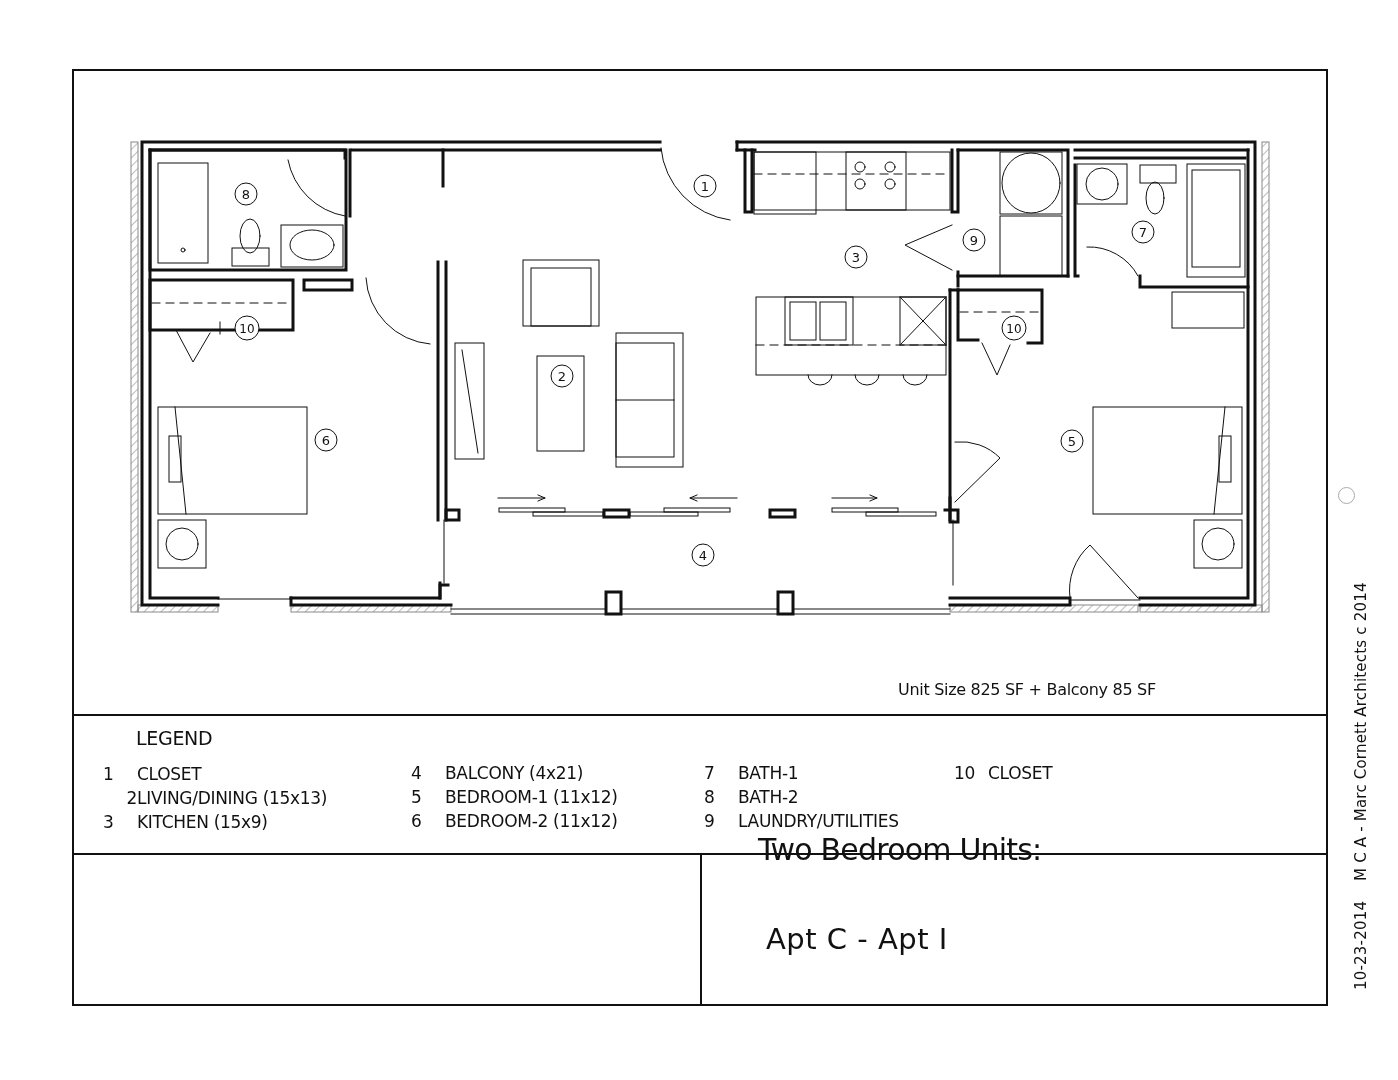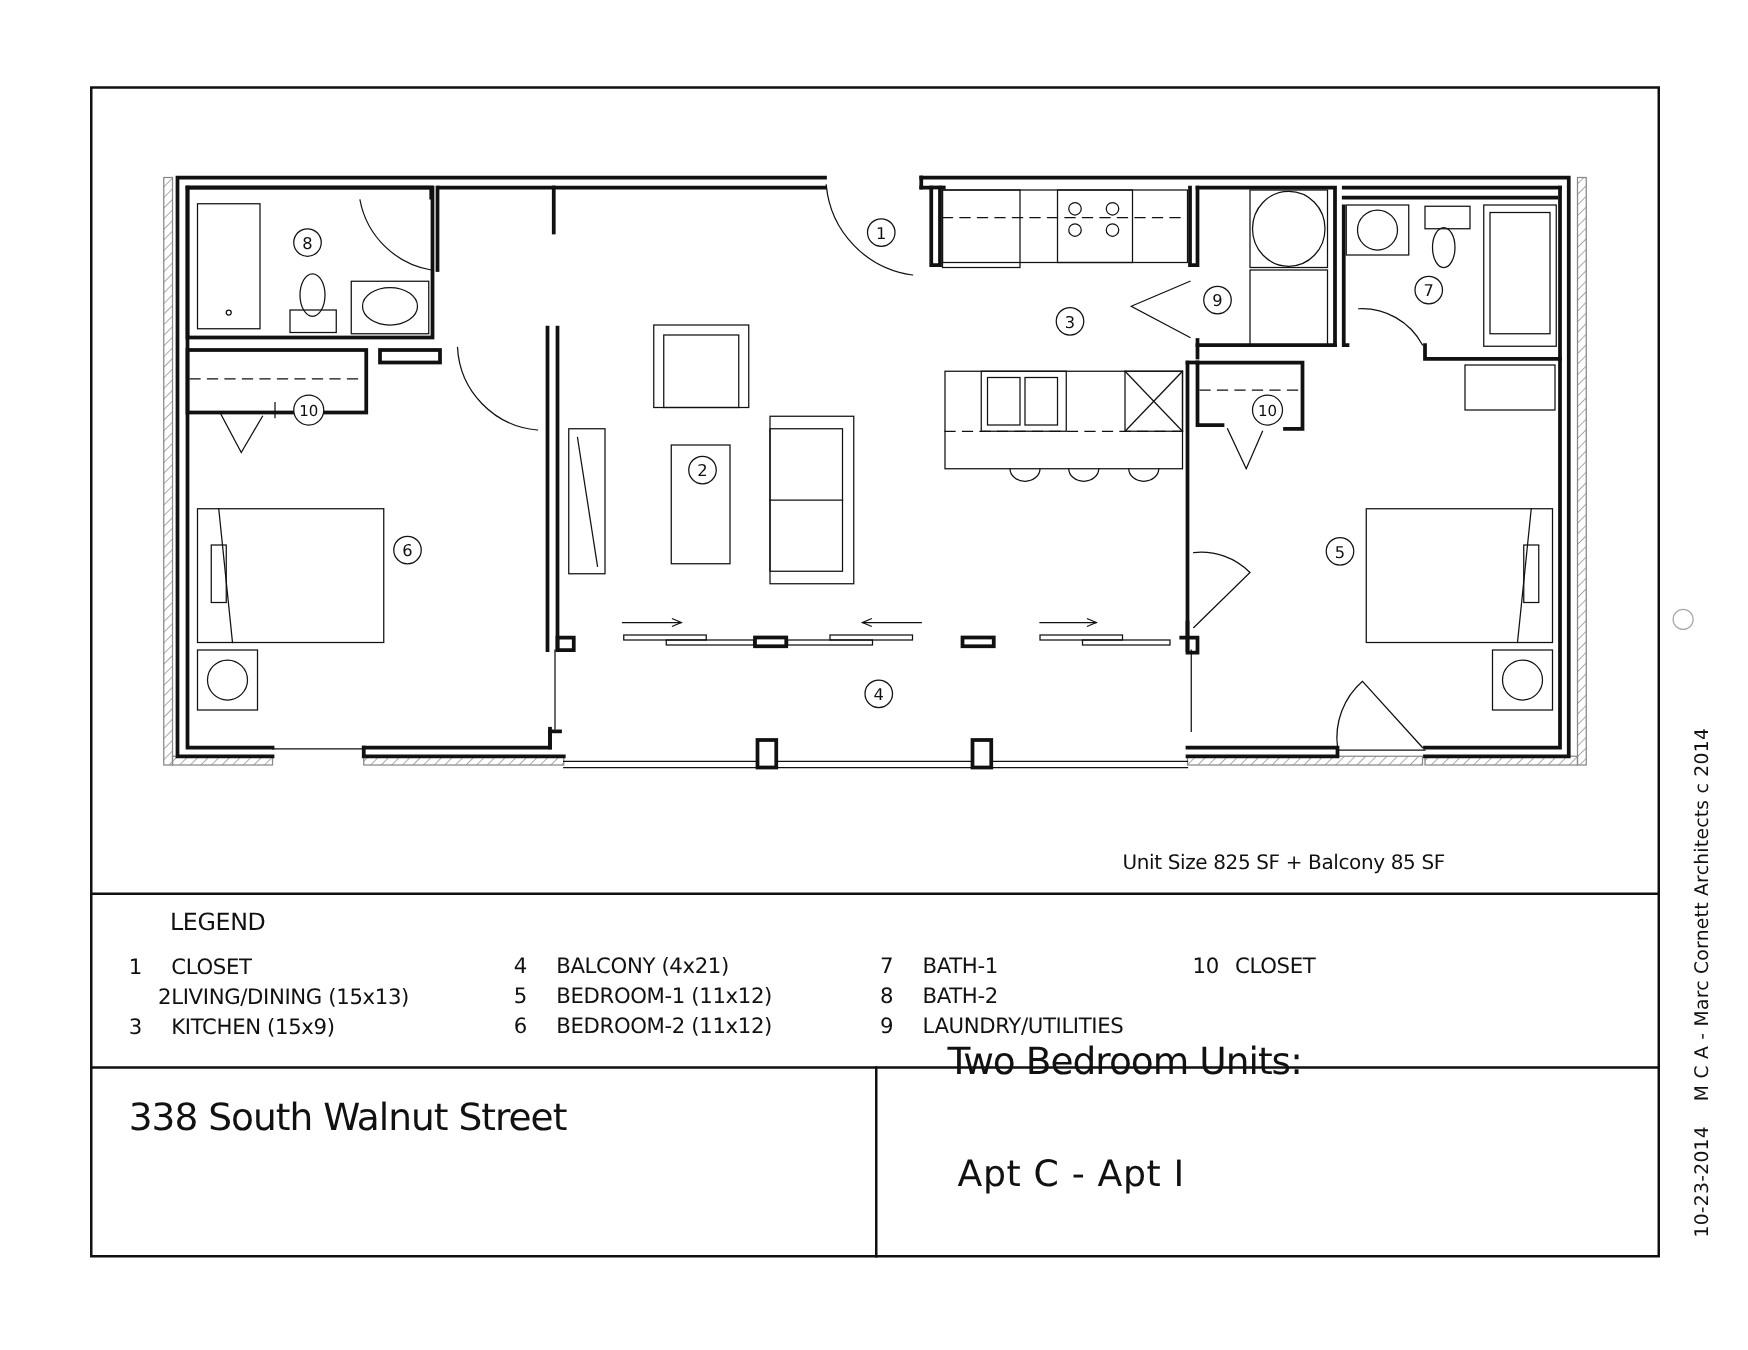--- a/index.html
+++ b/index.html
@@ -255,21 +255,20 @@
 <div class="legend-item" style="left:411px;top:811px;"><span class="num">6</span><span>BEDROOM-2 (11x12)</span></div>
 <div class="legend-item" style="left:704px;top:763px;"><span class="num">7</span><span>BATH-1</span></div>
 <div class="legend-item" style="left:704px;top:787px;"><span class="num">8</span><span>BATH-2</span></div>
 <div class="legend-item" style="left:704px;top:811px;"><span class="num">9</span><span>LAUNDRY/UTILITIES</span></div>
 <div class="legend-item" style="left:954px;top:763px;"><span class="num">10</span><span>CLOSET</span></div>
 
 <div class="hline" style="top:853px;"></div>
 <div class="vdivider"></div>
 
 <div class="title-left">
-  <div>338 South Walnut Street</div>
 </div>
 <div class="title-right">Two Bedroom Units:</div>
 <div class="apts">Apt C - Apt I</div>
 
 <div class="punch"></div>
 <div class="credit">
   <span>10-23-2014</span>&nbsp;&nbsp;&nbsp;&nbsp;<span>M C A  -  Marc Cornett Architects  c  2014</span>
 </div>
 
 </body></html>

